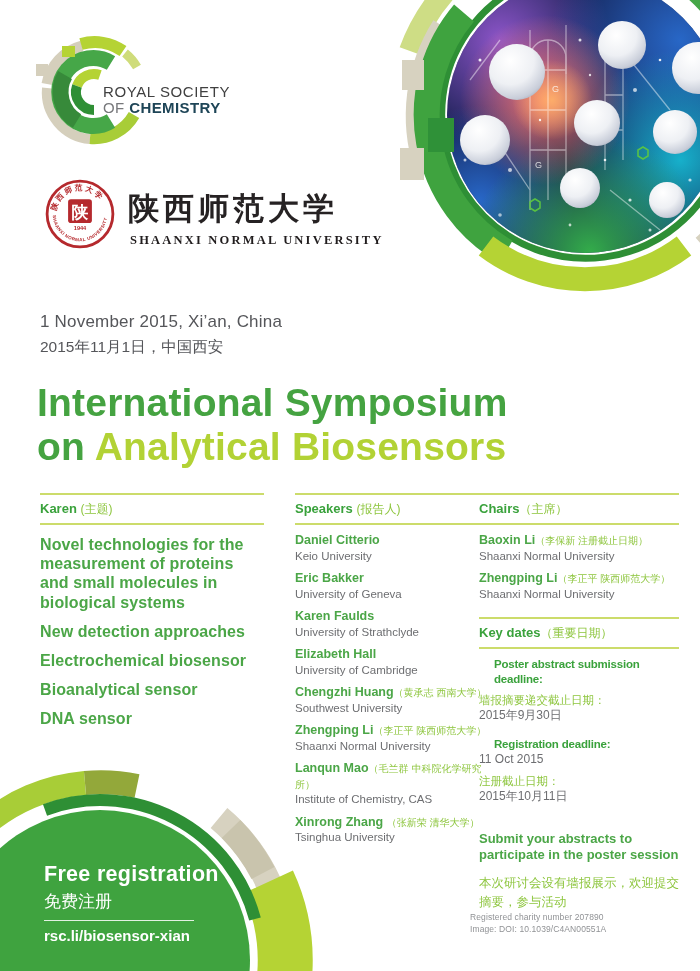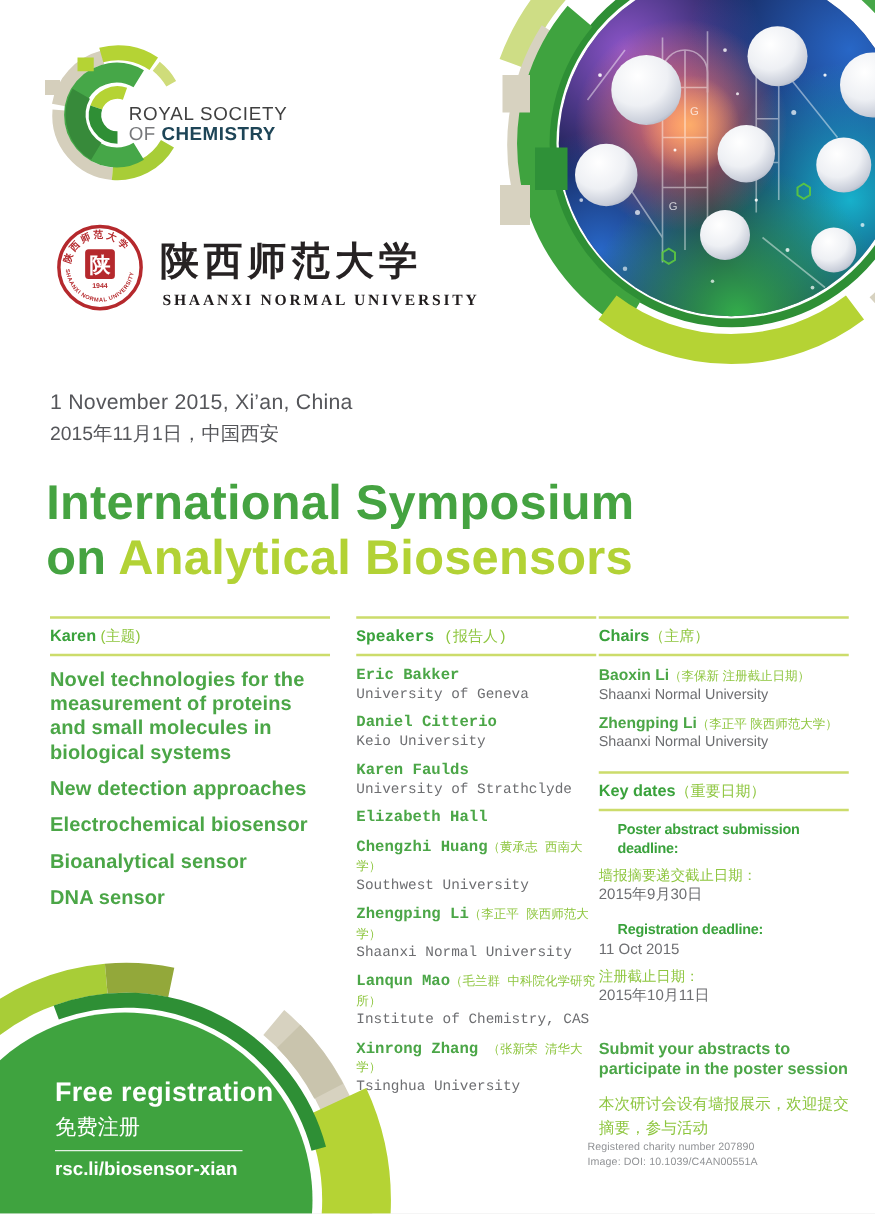--- a/index.html
+++ b/index.html
@@ -24,21 +24,21 @@
   
   .dateblock { position: absolute; left: 40px; top: 312px; color: #55565a; }
   .dateblock .d1 { font-size: 17px; letter-spacing: .2px; }
   .dateblock .d2 { font-size: 15.5px; margin-top: 5px; }
   .title { position: absolute; left: 37px; top: 381px; font-size: 39px; font-weight: 700;
            letter-spacing: .2px; line-height: 1.12; color: #45a341; }
   .title .hl { color: #b2d235; }
   
   .col { position: absolute; top: 493px; }
   .col-themes   { left: 40px;  width: 224px; }
-  .col-speakers { left: 285px; width: 192px; font-family: Liberation Mono, monospace; }
+  .col-speakers { left: 295px; width: 192px; }
   .col-right    { left: 479px; width: 200px; }
   .rule { height: 2px; background: #ccdc6b; }
   .hdr-row { padding: 6px 0 5px; font-size: 13px; }
   .hdr { color: #3aa23c; font-weight: 700; }
   .hdr-cn { color: #8ec63f; font-size: 12px; font-weight: 400; }
   .theme-item { color: #4ba647; font-weight: 700; font-size: 16px; line-height: 1.2;
                 margin-top: 10px; letter-spacing: .1px; }
   .person { margin-top: 8px; }
   .p-name { color: #4ba647; font-weight: 700; font-size: 12.5px; line-height: 1.25; }
   .p-name .cn { color: #8ec63f; font-weight: 400; font-size: 10px; }
@@ -235,33 +235,34 @@
     <div class="theme-item">Bioanalytical sensor</div>
     <div class="theme-item">DNA sensor</div>
   </div>
 
   <div class="col col-speakers">
     <div class="rule"></div>
     <div class="hdr-row"><span class="hdr">Speakers</span> <span class="hdr-cn">(报告人)</span></div>
     <div class="rule"></div>
 
     <div class="person">
+      <div class="p-name"><span>Daniel Citterio</span><span class="cn"></span></div>
+      <div class="p-affil">Keio University</div>
+    </div>
+    <div class="person">
       <div class="p-name"><span>Eric Bakker</span><span class="cn"></span></div>
       <div class="p-affil">University of Geneva</div>
     </div>
     <div class="person">
-      <div class="p-name"><span>Daniel Citterio</span><span class="cn"></span></div>
-      <div class="p-affil">Keio University</div>
-    </div>
-    <div class="person">
       <div class="p-name"><span>Karen Faulds</span><span class="cn"></span></div>
       <div class="p-affil">University of Strathclyde</div>
     </div>
     <div class="person">
       <div class="p-name"><span>Elizabeth Hall</span><span class="cn"></span></div>
+      <div class="p-affil">University of Cambridge</div>
     </div>
     <div class="person">
       <div class="p-name"><span>Chengzhi Huang</span><span class="cn">（黄承志 西南大学）</span></div>
       <div class="p-affil">Southwest University</div>
     </div>
     <div class="person">
       <div class="p-name"><span>Zhengping Li</span><span class="cn">（李正平 陕西师范大学）</span></div>
       <div class="p-affil">Shaanxi Normal University</div>
     </div>
     <div class="person">

